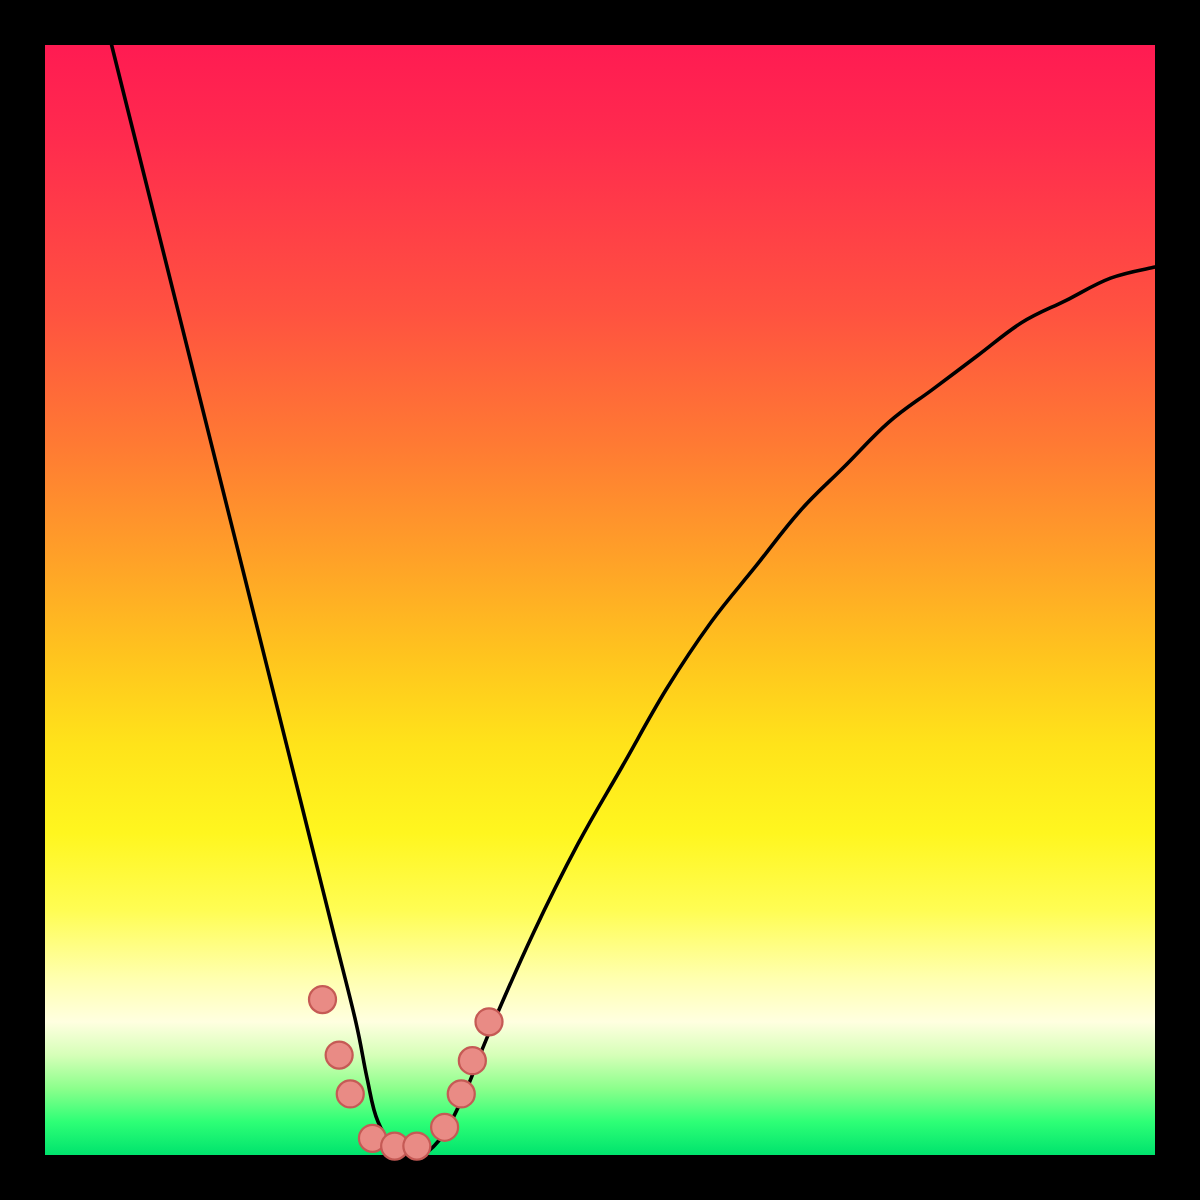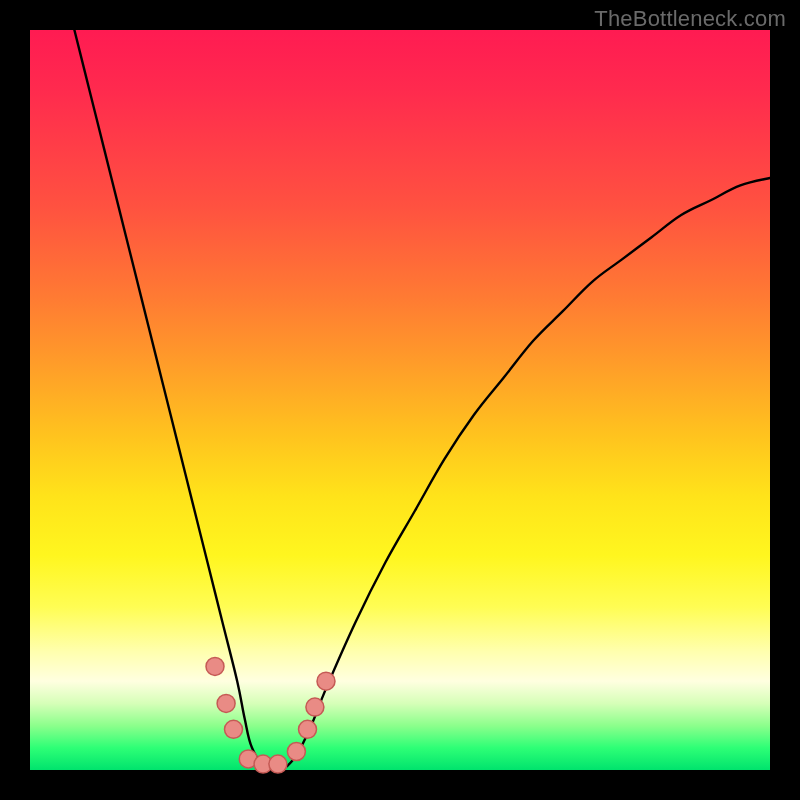--- a/index.html
+++ b/index.html
@@ -59,21 +59,20 @@
     left: 0; top: 0;
     width: 740px;
     height: 740px;
     overflow: visible;
   }
 </style>
 </head>
 <body>
 
 <div class="frame">
-  <div class="watermark">TheBottleneck.com</div>
 
   <div class="plot">
     <svg class="curve-layer" viewBox="0 0 740 740" preserveAspectRatio="none">
       <path id="curve-path" fill="none" stroke="#000" stroke-width="2.4" stroke-linecap="round" stroke-linejoin="round" d="M 44.40 0.00 C 47.11 10.85, 53.77 37.49, 59.20 59.20 C 64.63 80.91, 68.57 96.69, 74.00 118.40 C 79.43 140.11, 83.37 155.89, 88.80 177.60 C 94.23 199.31, 98.17 215.09, 103.60 236.80 C 109.03 258.51, 112.97 274.29, 118.40 296.00 C 123.83 317.71, 127.77 333.49, 133.20 355.20 C 138.63 376.91, 142.57 392.69, 148.00 414.40 C 153.43 436.11, 157.37 451.89, 162.80 473.60 C 168.23 495.31, 172.17 511.09, 177.60 532.80 C 183.03 554.51, 186.97 570.29, 192.40 592.00 C 197.83 613.71, 203.13 633.56, 207.20 651.20 C 211.27 668.84, 211.89 675.99, 214.60 688.20 C 217.31 700.41, 217.93 708.30, 222.00 717.80 C 226.07 727.30, 231.37 735.93, 236.80 740.00 C 242.23 744.07, 246.17 742.71, 251.60 740.00 C 257.03 737.29, 260.97 733.34, 266.40 725.20 C 271.83 717.06, 275.77 707.81, 281.20 695.60 C 286.63 683.39, 287.86 677.59, 296.00 658.60 C 304.14 639.61, 314.75 615.06, 325.60 592.00 C 336.45 568.94, 344.35 553.15, 355.20 532.80 C 366.05 512.45, 373.95 499.99, 384.80 481.00 C 395.65 462.01, 403.55 446.84, 414.40 429.20 C 425.25 411.56, 433.15 399.72, 444.00 384.80 C 454.85 369.88, 462.75 361.37, 473.60 347.80 C 484.45 334.23, 492.35 323.01, 503.20 310.80 C 514.05 298.59, 521.95 292.05, 532.80 281.20 C 543.65 270.35, 551.55 261.10, 562.40 251.60 C 573.25 242.10, 581.15 237.54, 592.00 229.40 C 602.85 221.26, 610.75 215.34, 621.60 207.20 C 632.45 199.06, 640.35 191.78, 651.20 185.00 C 662.05 178.22, 669.95 175.63, 680.80 170.20 C 691.65 164.77, 699.55 159.47, 710.40 155.40 C 721.25 151.33, 734.57 149.36, 740.00 148.00"></path>
       <g id="markers-group">
           <circle cx="185.00" cy="636.40" r="9" fill="#e98b85" stroke="#c55a55" stroke-width="1.5"></circle>
           <circle cx="196.10" cy="673.40" r="9" fill="#e98b85" stroke="#c55a55" stroke-width="1.5"></circle>
           <circle cx="203.50" cy="699.30" r="9" fill="#e98b85" stroke="#c55a55" stroke-width="1.5"></circle>
           <circle cx="218.30" cy="728.90" r="9" fill="#e98b85" stroke="#c55a55" stroke-width="1.5"></circle>
           <circle cx="233.10" cy="734.08" r="9" fill="#e98b85" stroke="#c55a55" stroke-width="1.5"></circle>

